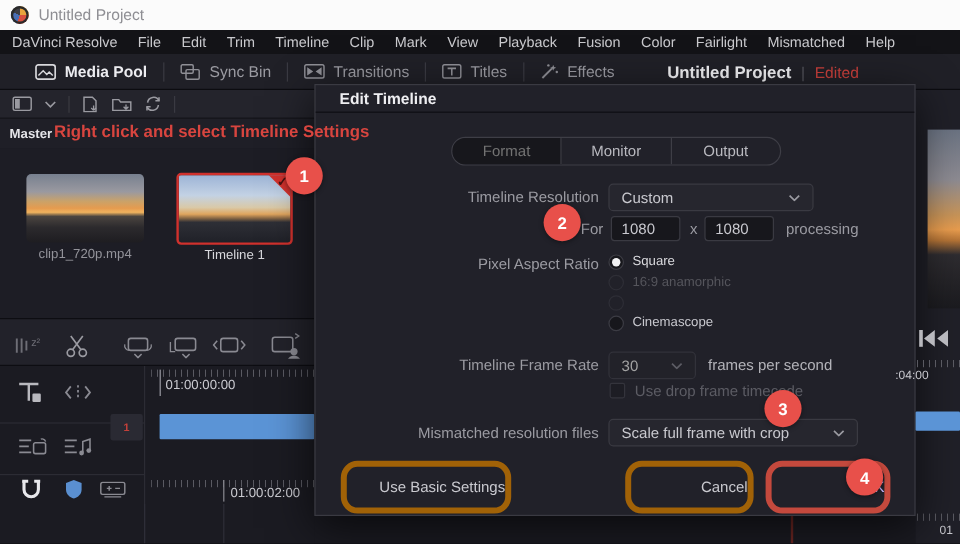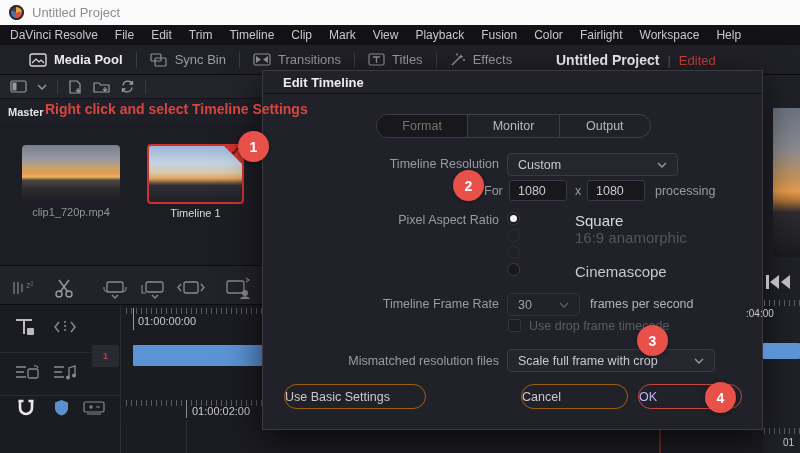--- a/index.html
+++ b/index.html
@@ -71,22 +71,22 @@
   .lbl.dim { color:#5c5c64; }
   .val { font-size:12.5px; color:#c9c9cf; }
   .val.dim { color:#a3a3a3; }
   .dropdown { background:#26262e; border:1px solid #3a3a42; border-radius:4px; display:flex; align-items:center; justify-content:space-between; padding:0 10px; height:23px; }
   .dropdown.dim { background:#222229; border-color:#32323a; }
   .numfield { background:#17171c; border:1px solid #3a3a42; border-radius:3px; height:21px; width:58px; color:#c9c9cf; font-size:12.5px; font-family:"Liberation Sans",sans-serif; padding:0 8px; }
   .radio { width:13px; height:13px; border-radius:50%; border:1px solid #3c3c44; background:#17171c; display:flex; align-items:center; justify-content:center; }
   .radio.on::after { content:""; width:7px; height:7px; border-radius:50%; background:#f2f2f4; }
   .radio.dim { border-color:#2e2e36; background:transparent; }
   .checkbox { width:13px; height:13px; border:1px solid #34343c; border-radius:2px; background:#1d1d24; }
-  .opt-label { font-size:15px;margin-left:48px; }
-  .btn { border:1px solid #a16207; border-radius:14px; height:25px; display:flex; align-items:center; justify-content:flex-start; font-size:12.5px; color:#c9c9cf; background:transparent; }
+  .opt-label { font-size:11px; }
+  .btn { border:5px solid #a16207; border-radius:14px; height:44px; display:flex; align-items:center; justify-content:flex-end; font-size:12.5px; color:#c9c9cf; background:transparent; }
   .btn.ok { border-color:#c4493d; color:#c4b5fd; }
 
   
   .annotation-text { left:45px; top:101px; font-size:14px; font-weight:bold; color:#d8453f; z-index:20; white-space:nowrap; }
   .step-circle { width:31px; height:31px; border-radius:50%; background:#e8504a; color:#fff; font-weight:bold; font-size:14px; display:flex; align-items:center; justify-content:center; z-index:21; box-shadow:0 1px 4px rgba(0,0,0,.4); }
 
   svg { display:block; }
 </style>
 </head>
 <body>
@@ -104,21 +104,21 @@
     <span class="menu-item">Edit</span>
     <span class="menu-item">Trim</span>
     <span class="menu-item">Timeline</span>
     <span class="menu-item">Clip</span>
     <span class="menu-item">Mark</span>
     <span class="menu-item">View</span>
     <span class="menu-item">Playback</span>
     <span class="menu-item">Fusion</span>
     <span class="menu-item">Color</span>
     <span class="menu-item">Fairlight</span>
-    <span class="menu-item">Workspace</span>
+    <span class="menu-item">Mismatched</span>
     <span class="menu-item">Help</span>
   </div>
 
   <div class="abs toolbar">
     <div class="tb-item active">
       <span>
           <svg width="18" height="14" viewBox="0 0 18 14">
             <rect x="1" y="1" width="16" height="12" rx="2" fill="none" stroke="#d8d8dc" stroke-width="1.4"></rect>
             <path d="M3 10 l4-4 3 3 2-2 3 3" fill="none" stroke="#d8d8dc" stroke-width="1.2"></path>
           </svg>

